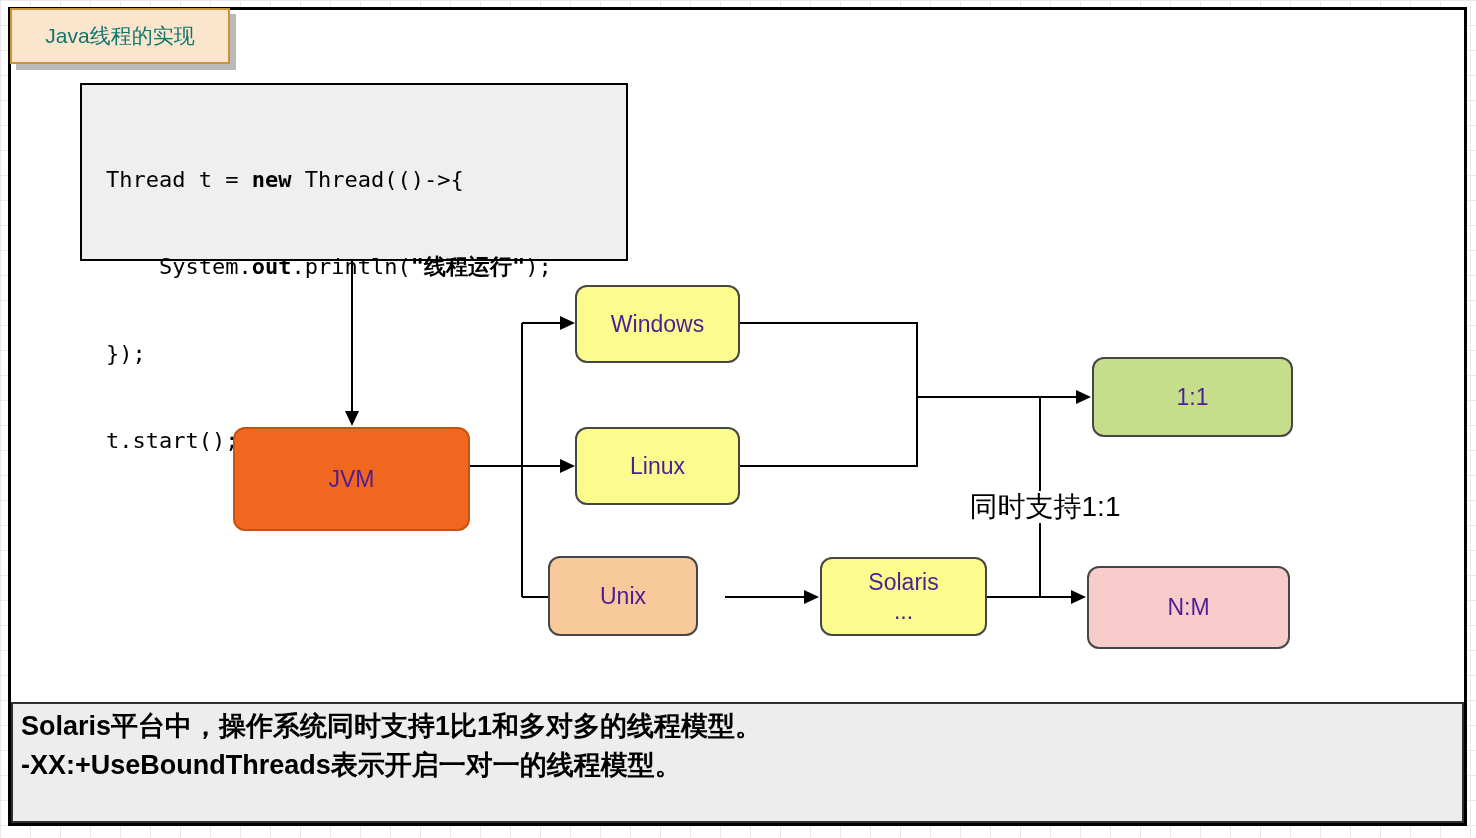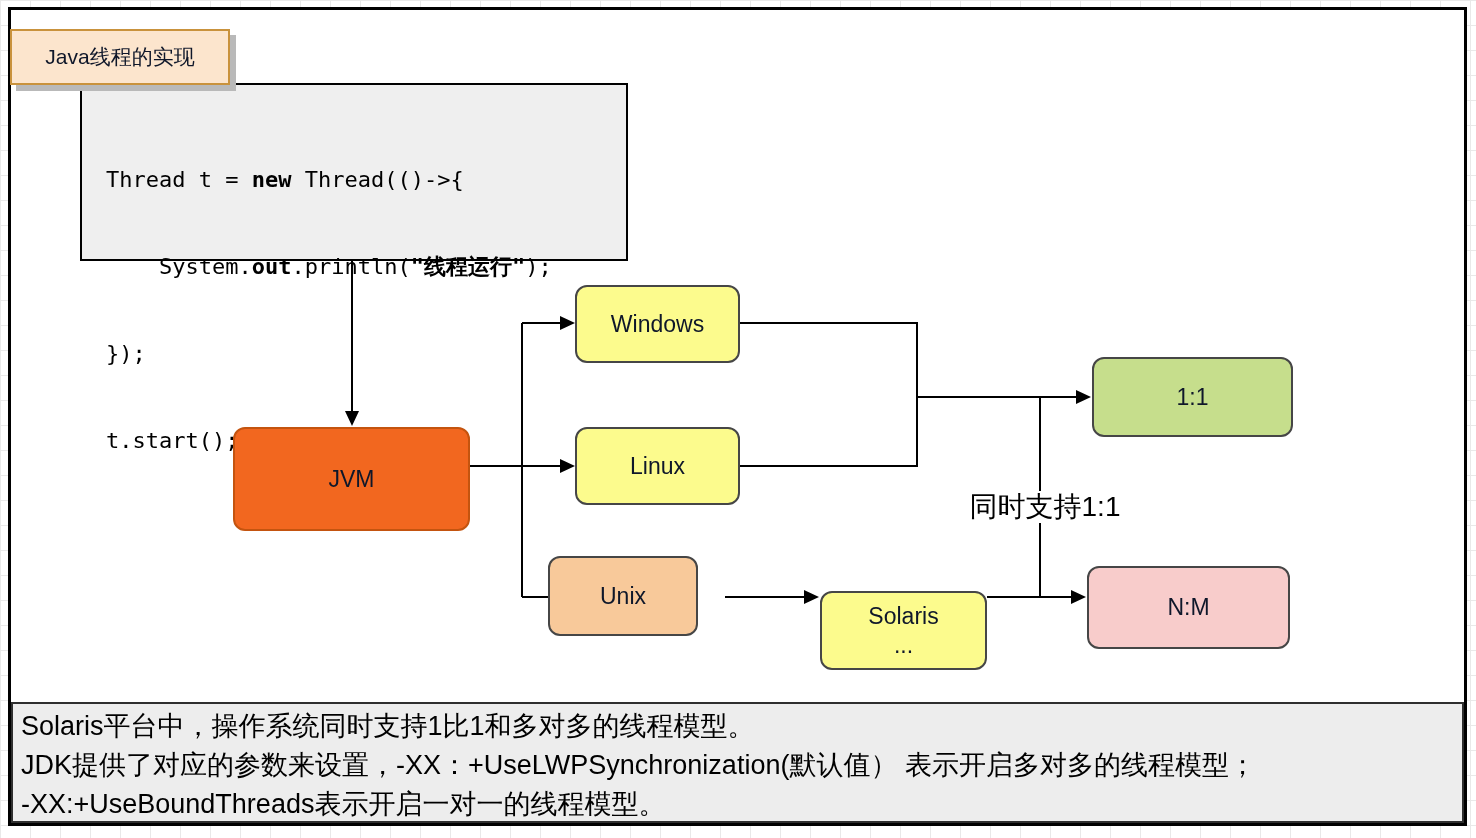--- a/index.html
+++ b/index.html
@@ -15,62 +15,61 @@
   }
   .canvas {
     position:absolute; left:8px; top:7px; width:1459px; height:819px;
     background:#ffffff; border:3px solid #000; z-index:1;
   }
   .svg-layer { position:absolute; left:0; top:0; width:1476px; height:838px; z-index:5; pointer-events:none; }
   .node {
     position:absolute; z-index:10;
     border:2px solid #464646; border-radius:12px;
     display:flex; align-items:center; justify-content:center;
-    font-size:23px; color:#0f172a; text-align:center; line-height:1.25;
+    font-size:23px; color:#4c1d95; text-align:center; line-height:1.25;
   }
   .node-jvm      { left:233px; top:427px; width:237px; height:104px; border-color:#c4540f; }
   .node-windows  { left:575px; top:285px; width:165px; height:78px; }
   .node-linux    { left:575px; top:427px; width:165px; height:78px; }
   .node-unix     { left:548px; top:556px; width:150px; height:80px; }
   .node-solaris  { left:820px; top:557px; width:167px; height:79px; flex-direction:column; }
   .node-one2one  { left:1092px; top:357px; width:201px; height:80px; }
   .node-ntom     { left:1087px; top:555px; width:203px; height:83px;margin-top:11px; }
   .title-box {
     position:absolute; left:10px; top:8px; width:220px; height:56px; z-index:20;
     border:2px solid #c9923c; box-shadow:6px 6px 0 #b9b9b9;
     display:flex; align-items:center; justify-content:center;
-    font-size:21px; color:#0f172a;margin-top:21px;
+    font-size:21px; color:#0f766e;
   }
   .code-box {
     position:absolute; left:80px; top:83px; width:548px; height:178px; z-index:10;
     border:2px solid #000; padding:22px 0 0 28px;
     font-family:"DejaVu Sans Mono", monospace; font-size:22px; line-height:29px;
     white-space:pre; color:#000;
   }
   .b  { font-weight:bold; }
   .bi { font-weight:bold; }
   .edge-label {
     position:absolute; left:968px; top:491px; width:154px; height:32px; z-index:6;
     background:#ffffff; display:flex; align-items:center; justify-content:center;
     font-size:28px; color:#000;
   }
   .footer-panel {
     position:absolute; left:0; bottom:0; width:100%; height:121px; z-index:10;
     border:2px solid #2f2f2f; padding:3px 8px;
-    font-size:27px; line-height:39px; color:#000;
+    font-size:27px; line-height:39px; color:#000;font-weight:bold;
   }
   .footer-line { white-space:nowrap; }
 </style>
 </head>
 <body>
 
 <div class="canvas">
   <div class="footer-panel" style="background-color: rgb(237, 237, 237);">
     <div class="footer-line">Solaris平台中，操作系统同时支持1比1和多对多的线程模型。</div>
-    <div class="footer-line">JDK提供了对应的参数来设置，-XX：+UseLWPSynchronization(默认值） 表示开启多对多的线程模型；</div>
     <div class="footer-line">-XX:+UseBoundThreads表示开启一对一的线程模型。</div>
   </div>
 </div>
 
 <svg class="svg-layer" width="1476" height="838" viewBox="0 0 1476 838">
   <g stroke="#000" stroke-width="2" fill="none">
     <line x1="352" y1="261" x2="352" y2="412"></line>
     <line x1="470" y1="466" x2="523" y2="466"></line>
     <line x1="522" y1="323" x2="522" y2="597"></line>
     <line x1="522" y1="323" x2="561" y2="323"></line>
@@ -117,21 +116,21 @@
 </div>
 
 <div class="node node-linux" style="background-color: rgb(252, 251, 141);">
   <span>Linux</span>
 </div>
 
 <div class="node node-unix" style="background-color: rgb(248, 201, 154);">
   <span>Unix</span>
 </div>
 
-<div class="node node-solaris" style="background-color: rgb(252, 251, 141); margin-top: 34px;">
+<div class="node node-solaris" style="background-color: rgb(252, 251, 141);">
   <span>Solaris</span>
   <span>...</span>
 </div>
 
 <div class="node node-one2one" style="background-color: rgb(198, 222, 140);">
   <span>1:1</span>
 </div>
 
 <div class="node node-ntom" style="background-color: rgb(248, 204, 203);">
   <span>N:M</span>

